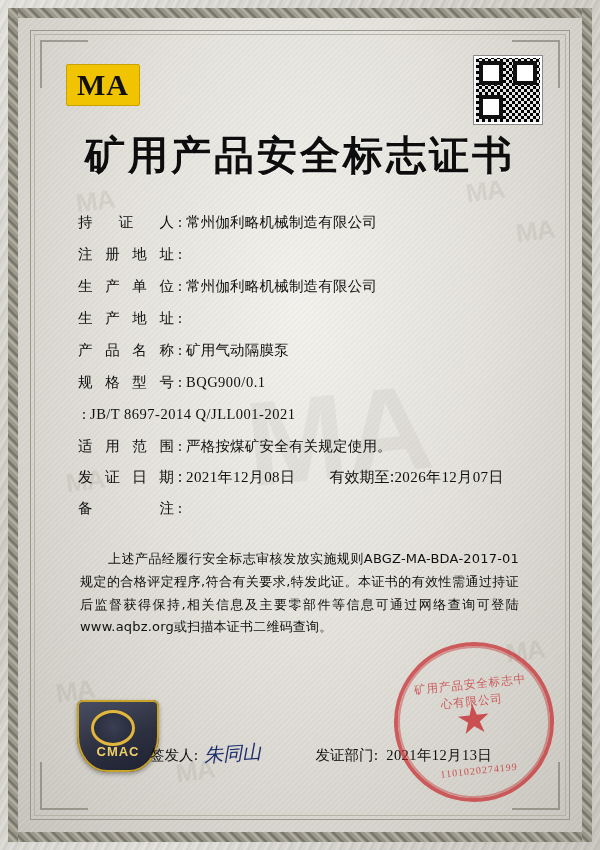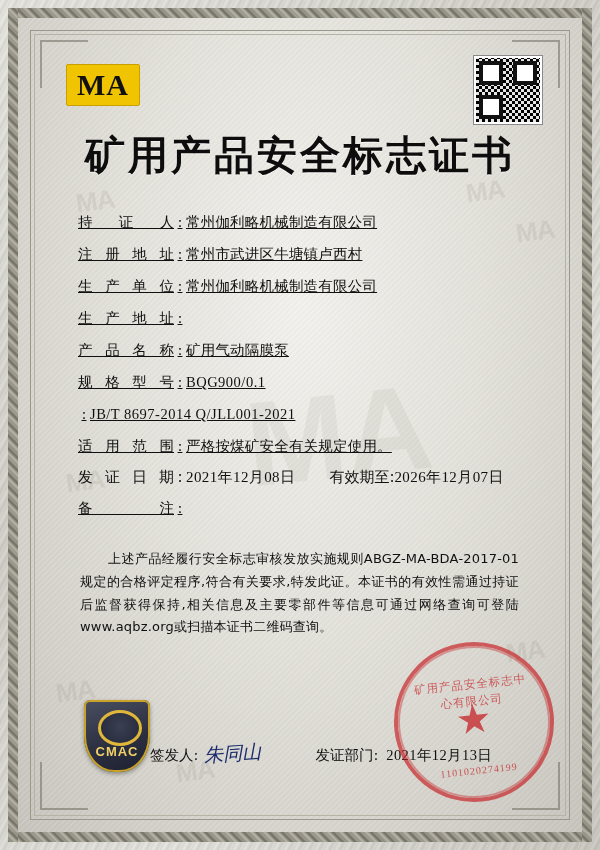--- a/index.html
+++ b/index.html
@@ -146,21 +146,20 @@
     position: absolute;
     left: 78px; right: 60px; top: 212px;
   }
   .field-row {
     display: flex;
     align-items: center;
     margin-bottom: 11px;
     font-size: 14.5px;
     color: #101010;
     line-height: 1.45;
-    text-decoration: underline;
   }
   .field-label {
     width: 96px;
     flex: 0 0 96px;
     text-align: justify;
     text-align-last: justify;
     letter-spacing: 0px;
   }
   .field-colon {
     width: 12px;
@@ -199,22 +198,22 @@
     letter-spacing: 0.2px;
   }
   
   .cmac-badge {
     position: absolute;
     left: 72px; top: 700px;
     width: 66px; height: 72px;
   }
   .cmac-shield {
     position: absolute;
-    left: 12px; top: 0;
-    width: 66px; height: 72px;
+    left: 5px; top: 0;
+    width: 82px; height: 72px;
     background: linear-gradient(160deg, #4a4f63 0%, #2c3040 55%, #1d2030 100%);
     border-radius: 6px 6px 30px 30px / 6px 6px 36px 36px;
     box-shadow: 0 2px 4px rgba(0,0,0,0.35), inset 0 0 0 2px #c9a227;
   }
   .cmac-ring {
     position: absolute;
     left: 14px; top: 10px;
     width: 38px; height: 30px;
     border-radius: 50%;
     border: 3px solid #e0b73a;
@@ -344,21 +343,20 @@
 
     <div class="field-row">
       <span class="field-label">持 证 人</span>
       <span class="field-colon">:</span>
       <span class="field-value">常州伽利略机械制造有限公司</span>
     </div>
 
     <div class="field-row">
       <span class="field-label">注册地址</span>
       <span class="field-colon">:</span>
-      <span class="field-value">常州市武进区牛塘镇卢西村</span>
     </div>
 
     <div class="field-row">
       <span class="field-label">生产单位</span>
       <span class="field-colon">:</span>
       <span class="field-value">常州伽利略机械制造有限公司</span>
     </div>
 
     <div class="field-row">
       <span class="field-label">生产地址</span>

